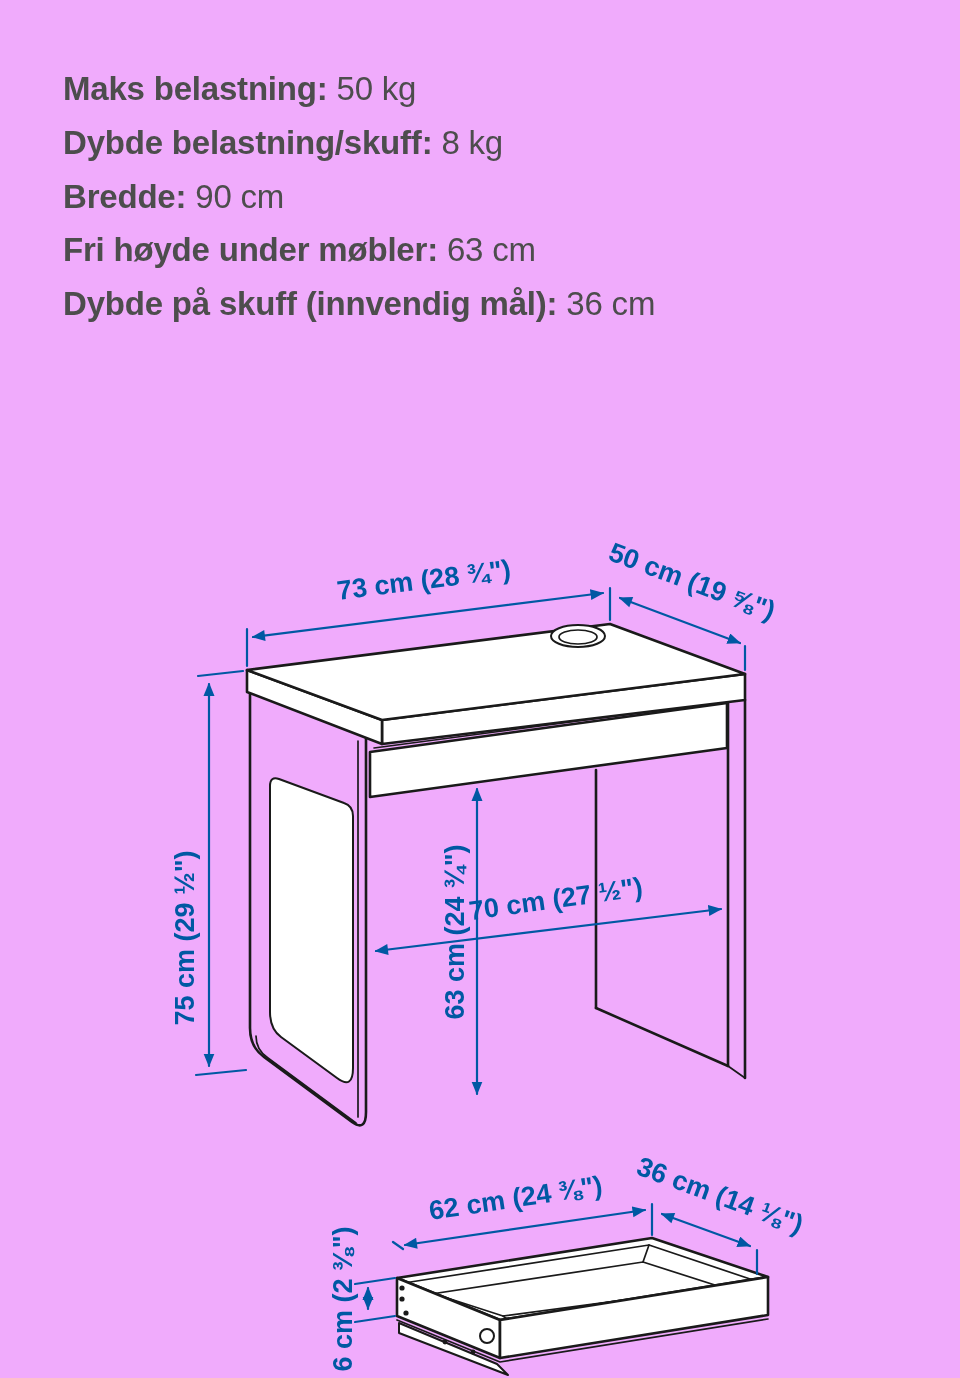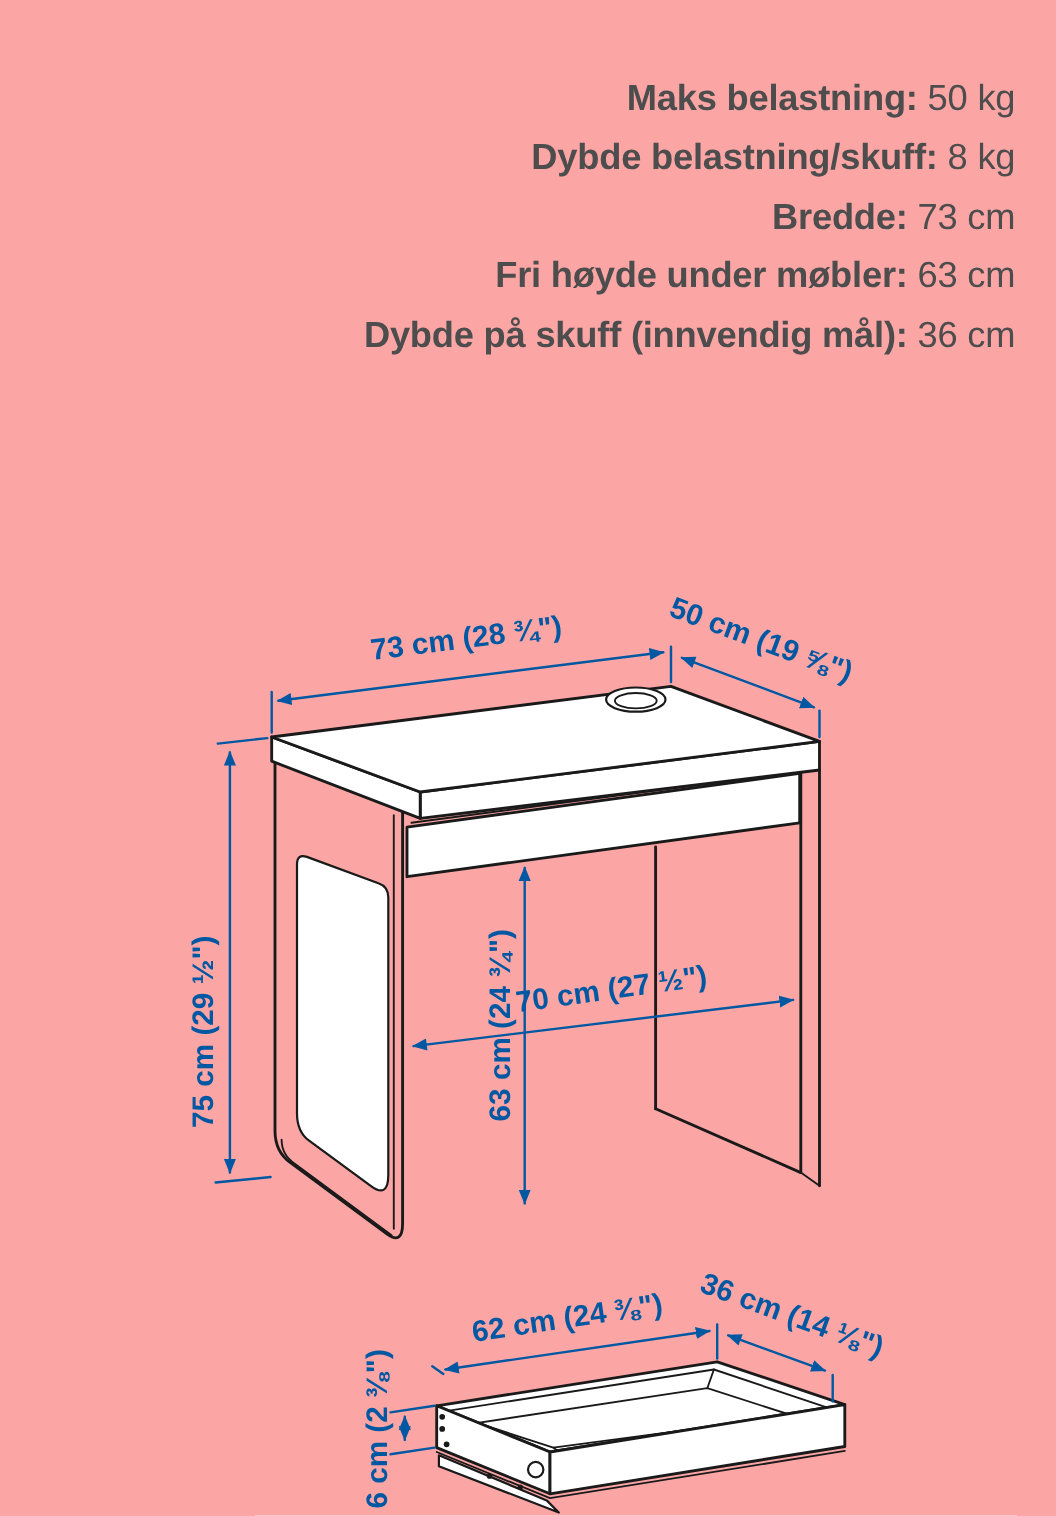--- a/index.html
+++ b/index.html
@@ -1,19 +1,18 @@
 <!DOCTYPE html>
 <html><head>
 <meta charset="utf-8">
 <style>
   html,body{margin:0;padding:0;background:#fff;}
   .page{
-    position:relative;width:960px;height:1378px;background:#fca5a5;overflow:hidden;
+    position:relative;width:960px;height:1378px;background:#f0abfc;overflow:hidden;
     font-family:"Liberation Sans","DejaVu Sans",sans-serif;
-    text-align:right;
   }
   .specs{
     position:absolute;left:63px;top:62px;width:860px;
     font-size:33px;line-height:53.8px;color:#4d4d4d;letter-spacing:-0.2px;
   }
   .spec-row{white-space:nowrap;}
   .spec-label{font-weight:700;}
   .spec-value{font-weight:400;}
   .diagram{position:absolute;left:0;top:540px;margin:0;width:960px;height:838px;}
   .diagram svg{display:block;}
@@ -26,21 +25,21 @@
   .screw{fill:#1a1a1a;stroke:none;}
 </style>
 </head>
 <body>
 
 <div class="page">
 
   <section class="specs">
     <div class="spec-row"><span class="spec-label">Maks belastning:</span> <span class="spec-value">50 kg</span></div>
     <div class="spec-row"><span class="spec-label">Dybde belastning/skuff:</span> <span class="spec-value">8 kg</span></div>
-    <div class="spec-row"><span class="spec-label">Bredde:</span> <span class="spec-value">73 cm</span></div>
+    <div class="spec-row"><span class="spec-label">Bredde:</span> <span class="spec-value">90 cm</span></div>
     <div class="spec-row"><span class="spec-label">Fri høyde under møbler:</span> <span class="spec-value">63 cm</span></div>
     <div class="spec-row"><span class="spec-label">Dybde på skuff (innvendig mål):</span> <span class="spec-value">36 cm</span></div>
   </section>
 
   <figure class="diagram">
     <svg width="960" height="838" viewBox="0 540 960 838" xmlns="http://www.w3.org/2000/svg">
       <defs>
         <marker id="mE" markerWidth="16" markerHeight="12" refX="12.5" refY="5.5" orient="auto" markerUnits="userSpaceOnUse">
           <path d="M0,0 L13.5,5.5 L0,11 Z" fill="#0058a3"></path>
         </marker>

